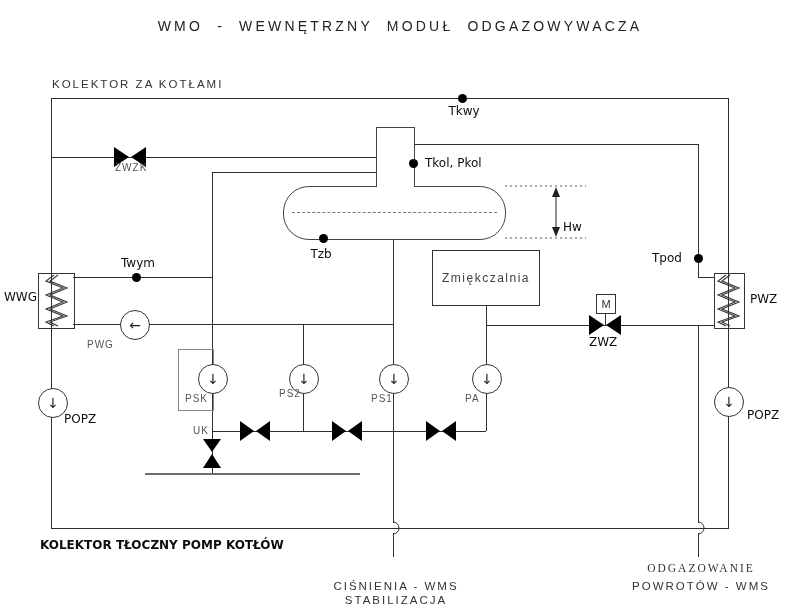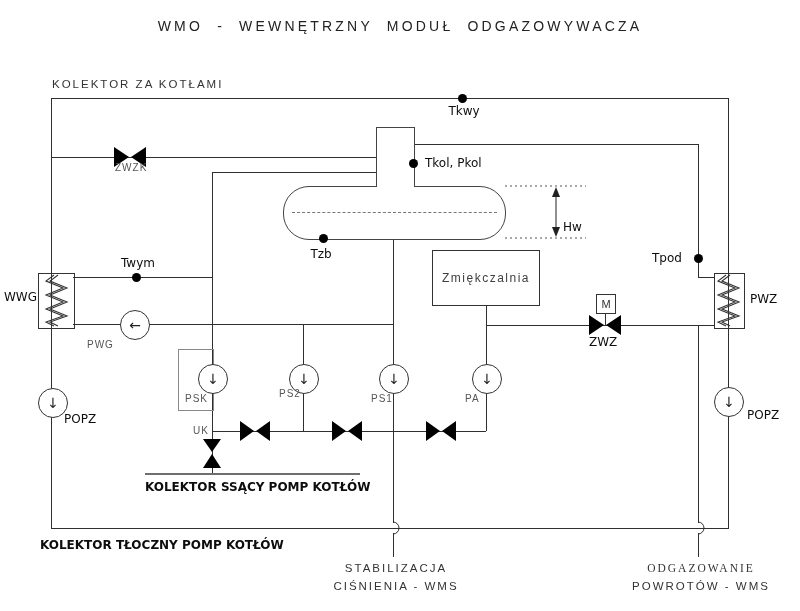--- a/index.html
+++ b/index.html
@@ -176,21 +176,20 @@
   <div class="lbl" style="left:747px;top:408px;">POPZ</div>
 
   <div class="cad-sm" style="left:87px;top:339px;">PWG</div>
   <div class="cad-sm" style="left:185px;top:393px;">PSK</div>
   <div class="cad-sm" style="left:279px;top:388px;">PS2</div>
   <div class="cad-sm" style="left:371px;top:393px;">PS1</div>
   <div class="cad-sm" style="left:465px;top:393px;">PA</div>
   <div class="cad-sm" style="left:115px;top:162px;">ZWZK</div>
   <div class="cad-sm" style="left:193px;top:425px;">UK</div>
 
-  <div class="lbl-bold" style="left:145px;top:480px;font-size:12px;">KOLEKTOR SSĄCY POMP KOTŁÓW</div>
   <div class="lbl-bold" style="left:40px;top:538px;font-size:12px;">KOLEKTOR TŁOCZNY POMP KOTŁÓW</div>
 
-  <div class="cad-md ctr" style="left:396px;top:562px;">STABILIZACJA</div>
+  <div class="cad-md ctr" style="left:396px;top:594px;">STABILIZACJA</div>
   <div class="cad-md ctr" style="left:396px;top:580px;">CIŚNIENIA - WMS</div>
   <div class="cad-md ctr" style="left:701px;top:562px;font-family:Liberation Serif, serif;">ODGAZOWANIE</div>
   <div class="cad-md ctr" style="left:701px;top:580px;">POWROTÓW - WMS</div>
 
 </div>
 
 </body></html>

